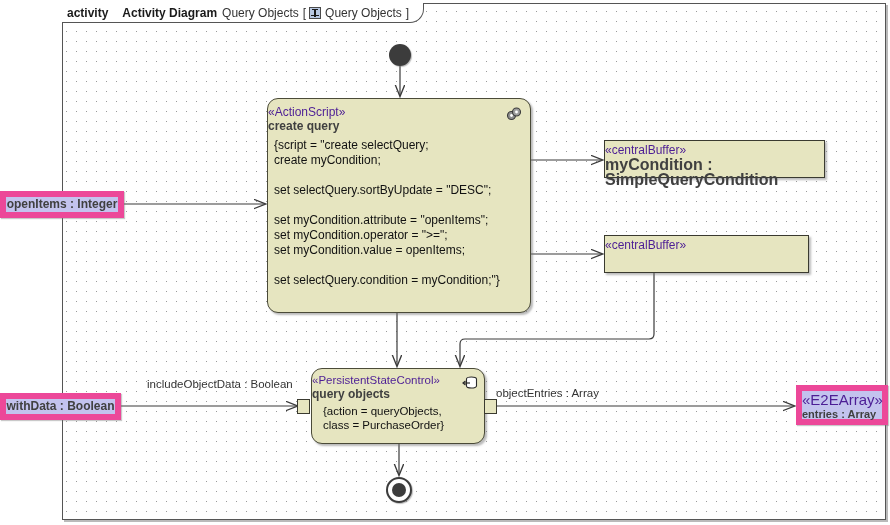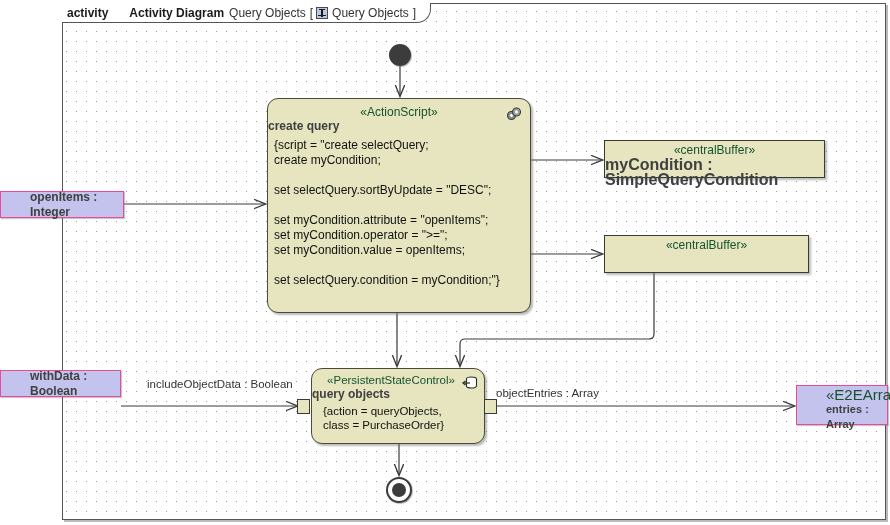--- a/index.html
+++ b/index.html
@@ -99,29 +99,28 @@
   }
 
   .buffer {
     background: #e6e5c0;
     border: 1px solid #3a3a30;
     box-shadow: 2px 2px 2px rgba(120,120,120,0.5);
   }
 
   .param {
     background: #c3c3ee;
-    border: 1px solid #ec4899;
+    border: 6px solid #ec4899;
     box-shadow: 1px 1px 1px rgba(120,120,120,0.4);
-    padding-left: 29px;
   }
 
   .stereotype {
-    color: #14532d;
+    color: #4c1d95;
     font-size: 12px;
-    text-align: center;
+    text-align: left;
     line-height: 14px;
   }
   .node-name {
     font-weight: bold;
     font-size: 12px;
     color: #404040;
     text-align: left;
     line-height: 15px;
   }
   .node-body {
@@ -169,21 +168,21 @@
   }
   .buffer .node-name { font-size: 16px; }
 
   
   #node-param-openitems {
     left: 0px; top: 191px;
     width: 124px; height: 27px;
     display: flex; align-items: center; justify-content: center;
   }
   #node-param-withdata {
-    left: 0px; top: 370px;
+    left: 0px; top: 393px;
     width: 121px; height: 27px;
     display: flex; align-items: center; justify-content: center;
   }
   #node-param-openitems .node-name,
   #node-param-withdata .node-name { font-size: 12px; }
 
   
   #node-entries {
     left: 796px; top: 385px;
     width: 92px; height: 40px;
@@ -281,21 +280,21 @@
 
     <line x1="121" y1="406" x2="297" y2="406" stroke="#3a3a3a" stroke-width="1.2" marker-end="url(#oarrow)"></line>
 
     <line x1="497" y1="406" x2="794" y2="406" stroke="#3a3a3a" stroke-width="1.2" marker-end="url(#oarrow)"></line>
 
     <line x1="399" y1="444" x2="399" y2="475" stroke="#3a3a3a" stroke-width="1.2" marker-end="url(#oarrow)"></line>
   </svg>
 
   <div class="frame-header">
     <span class="kw">activity</span>
-    <span class="kw" style="margin-left:21px">Activity Diagram</span>
+    <span class="kw" style="margin-left:14px">Activity Diagram</span>
     <span class="nm">Query Objects</span>
     <span class="br">[</span>
     <span class="hdr-icon">
       <span class="box"></span>
         <span class="bar"></span>
         <span class="stem"></span>
         <span class="base"></span>
     </span>
     <span class="nm" style="margin-left:0">Query Objects</span>
     <span class="br">]</span>

